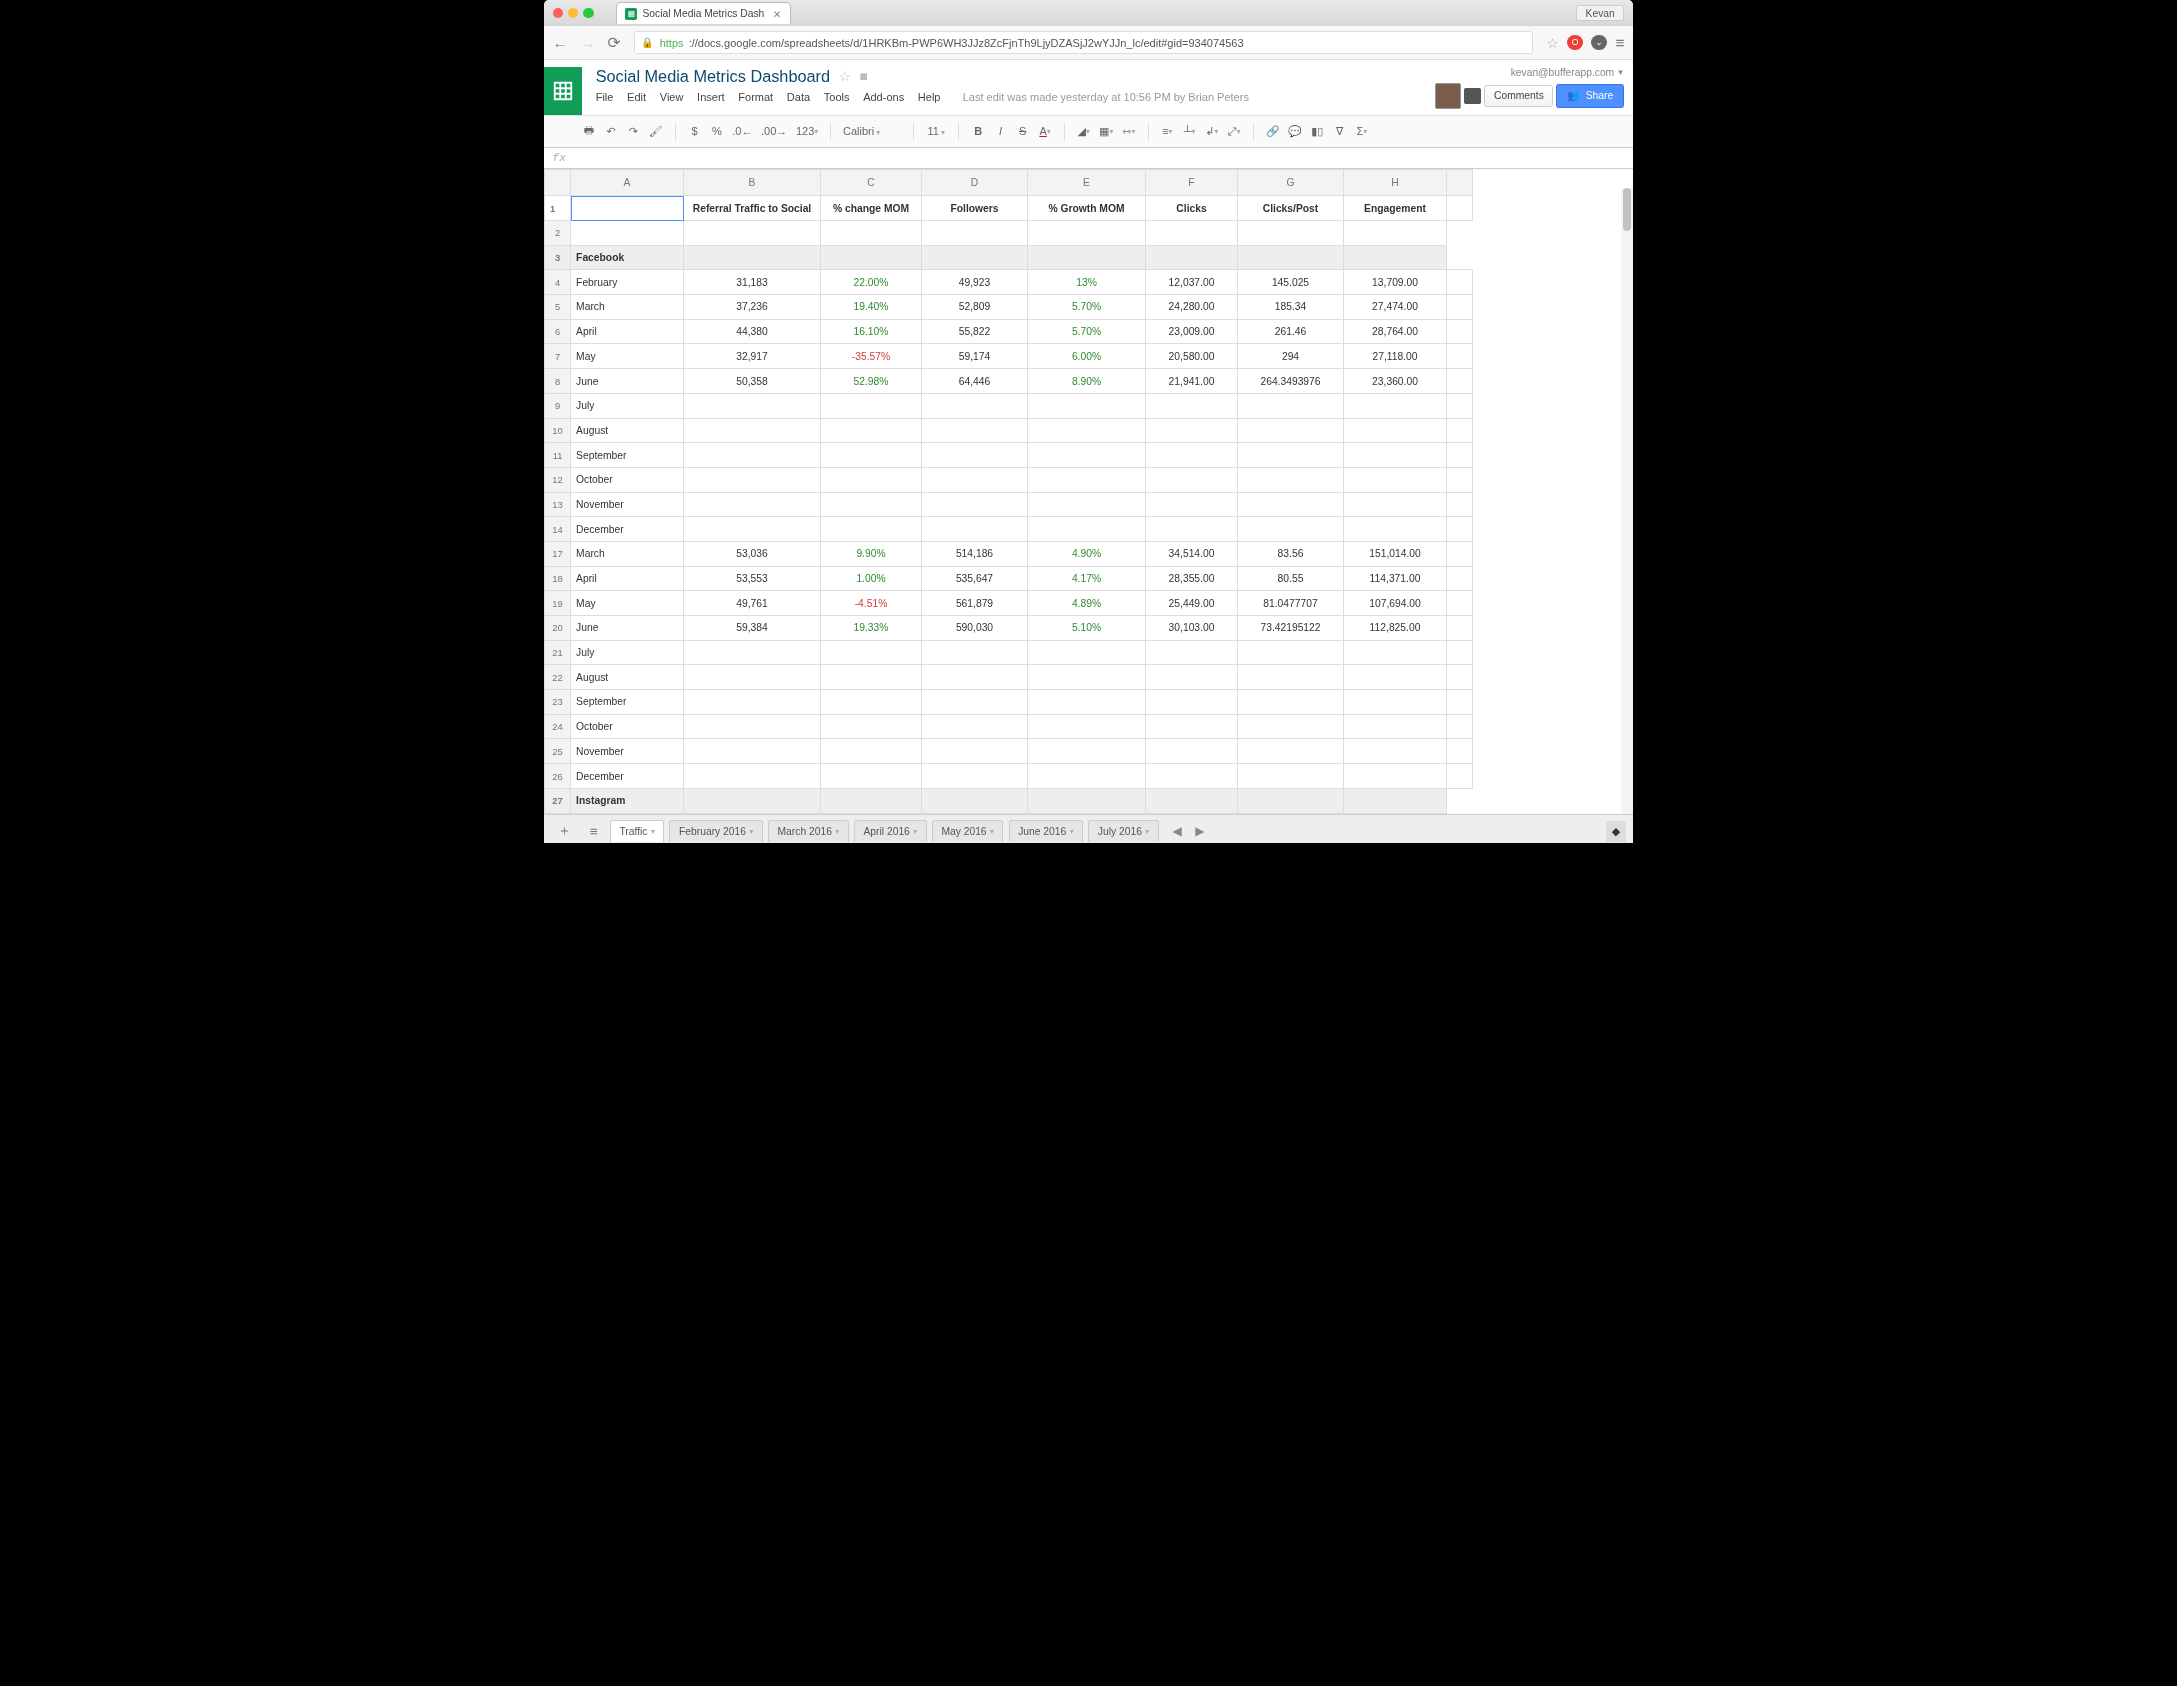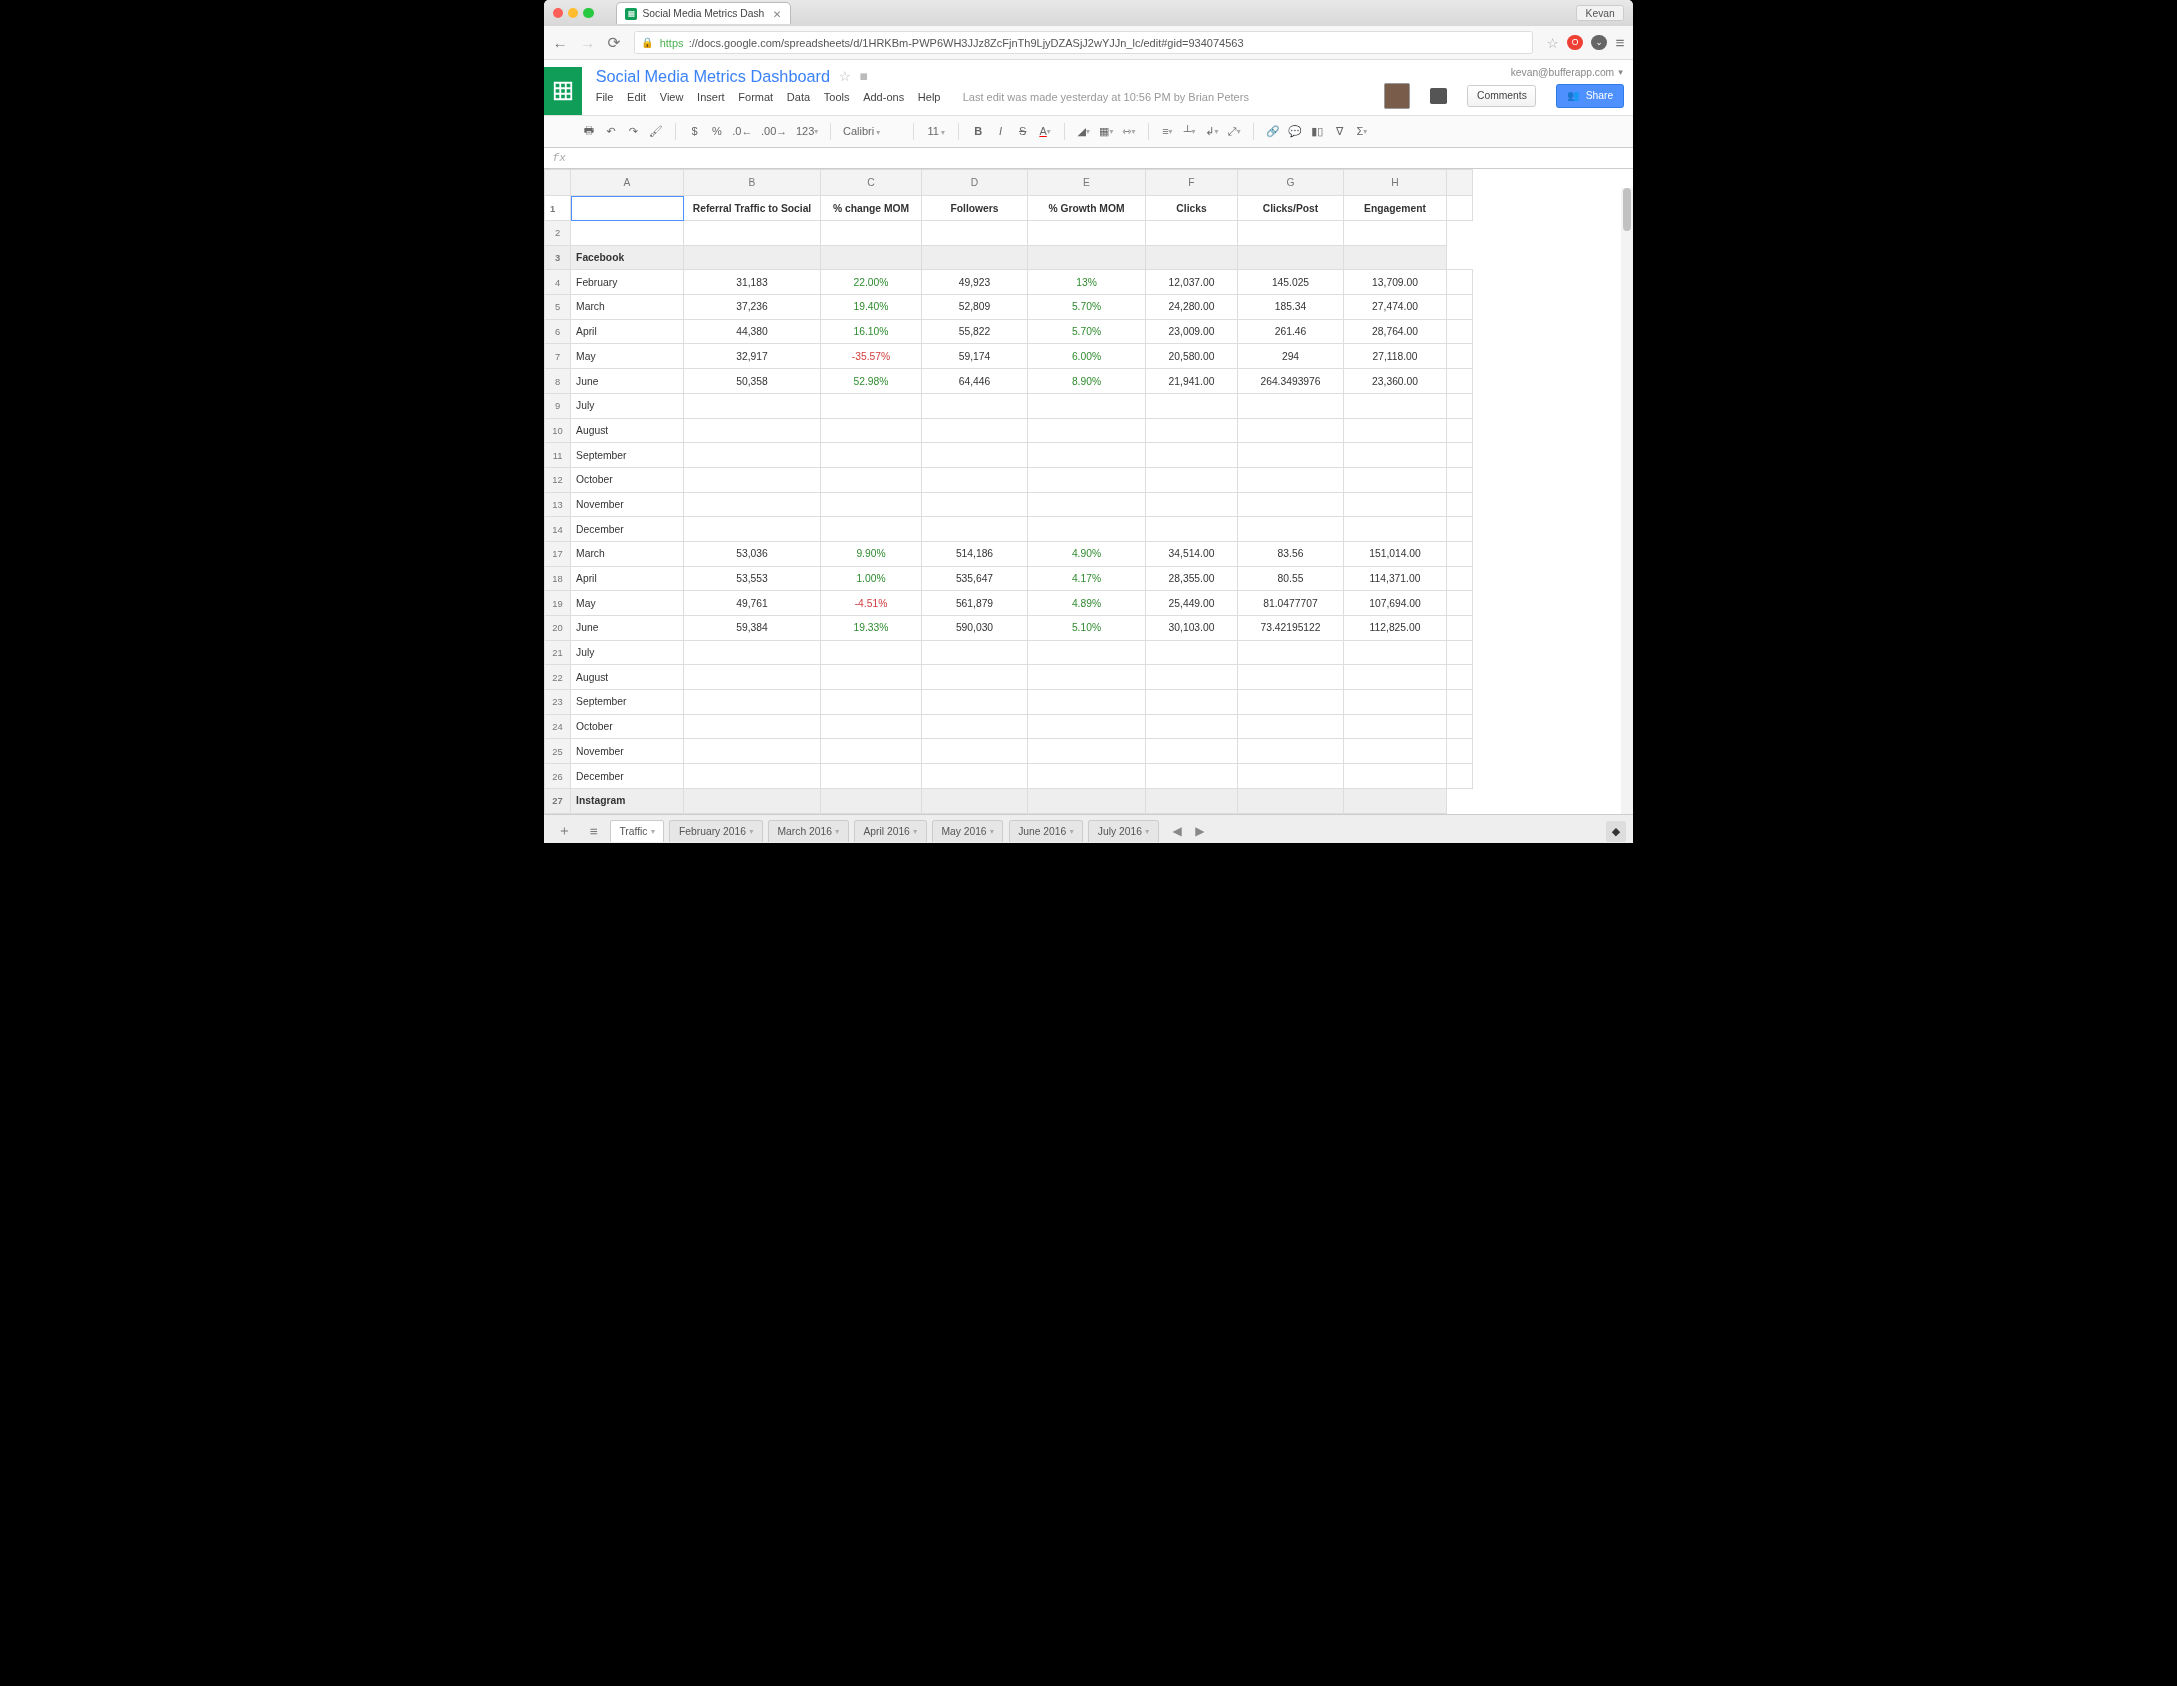--- a/index.html
+++ b/index.html
@@ -23,28 +23,28 @@
 .addr .icons .star{color:#aaa;font-size:13.7px;}
 .addr .icons .badge{width:15.4px;height:15.4px;border-radius:50%;display:flex;align-items:center;justify-content:center;font-size:8.6px;color:#fff;}
 .addr .icons .pocket{background:#666;}
 .addr .icons .abp{background:#ee4035;}
 .addr .icons .ham{color:#777;font-size:15.4px;}
 .docbar{display:flex;align-items:flex-start;padding:6.8px 8.6px 0 0;}
 .docbar .gslogo{width:38px;height:48px;background:#0f9d58;display:flex;align-items:center;justify-content:center;margin-right:13.7px;}
 .docbar .gslogo svg{fill:#fff;}
 .docbar .mid{flex:1;}
 .docbar .title-row{display:flex;align-items:center;gap:8.6px;}
-.docbar .title{font-size:16.3px;color:#3b82f6;}
+.docbar .title{font-size:16.3px;color:#0c4a6e;}
 .docbar .starico{color:#bbb;font-size:13.7px;}
 .docbar .folderico{color:#bbb;font-size:13.7px;}
 .docbar .menus{display:flex;gap:13.7px;color:#444;font-size:11px;margin-top:5.1px;align-items:center;}
 .docbar .menus .hist{color:#999;margin-left:8.6px;}
 .docbar .right{display:flex;flex-direction:column;align-items:flex-end;gap:5.1px;}
 .docbar .right .email{color:#888;font-size:10.3px;display:flex;align-items:center;gap:2.6px;}
-.docbar .right .row{display:flex;align-items:center;gap:20px;justify-content:flex-end;}
+.docbar .right .row{display:flex;align-items:center;gap:3px;justify-content:flex-end;}
 .docbar .right .avatar{width:24px;height:24px;background:#7a5c4a;border-radius:1.7px;border:0.9px solid #999;}
 .docbar .right .chat{width:17px;height:15.4px;background:#555;border-radius:1.7px;}
 .docbar .right .btn{border:0.9px solid #ccc;border-radius:2.6px;padding:4.3px 8.6px;font-size:10.3px;background:linear-gradient(#fff,#f2f2f2);color:#444;}
 .docbar .right .share{background:#4d90fe;color:#fff;border:0.9px solid #3079ed;padding:4.3px 10.3px;display:flex;align-items:center;gap:5.1px;}
 .docbar .right .share .pp{font-size:10.3px;}
 .toolbar{height:31px;border-top:0.9px solid #e0e0e0;border-bottom:0.9px solid #ccc;background:#fafafa;display:flex;align-items:center;padding:0 38px;gap:12px;color:#666;font-size:11px;}
 .toolbar .sep{width:0.9px;height:17px;background:#ddd;}
 .toolbar .grp{display:flex;align-items:center;gap:8.6px;}
 .toolbar .ico{display:inline-flex;align-items:center;justify-content:center;min-width:13.7px;cursor:pointer;}
 .toolbar .dd::after{content:" ▾";color:#aaa;font-size:7.7px;}

